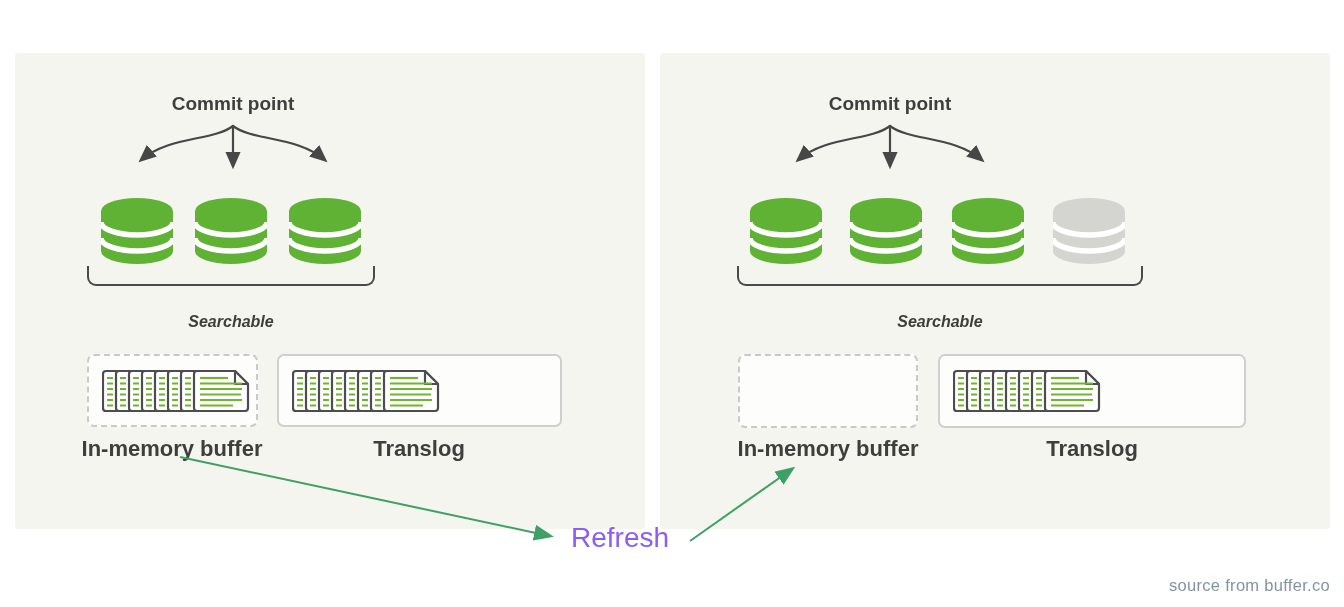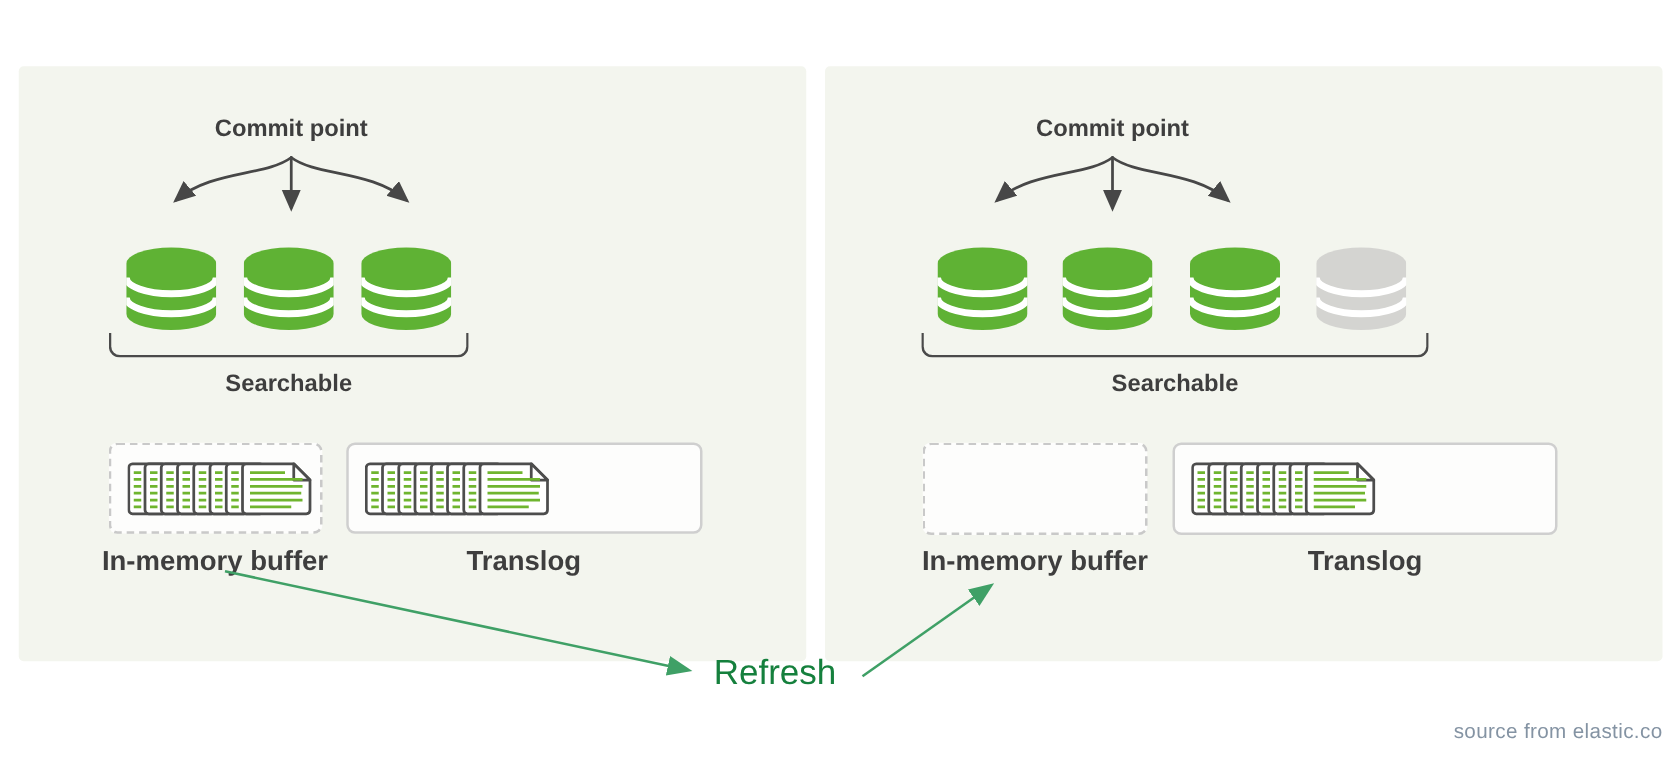--- a/index.html
+++ b/index.html
@@ -6,42 +6,42 @@
   .stage{
     position:relative;width:1344px;height:607px;background:#ffffff;
     font-family:"Liberation Sans",sans-serif;overflow:hidden;
   }
   .panel{position:absolute;top:53px;height:476px;background:#F3F5EE;border-radius:4px;}
   .panel-left{left:15px;width:630px;}
   .panel-right{left:660px;width:670px;}
 
   .dlabel{position:absolute;color:#3E3E3E;font-weight:bold;text-align:center;white-space:nowrap;}
   .commit-label{width:200px;top:40px;font-size:19px;}
-  .searchable-label{width:200px;top:244px;font-size:19px;}
+  .searchable-label{width:200px;top:260px;font-size:16px;font-style:italic;}
   .box-label{width:220px;top:383px;font-size:22px;}
 
   .commit-arrows{position:absolute;top:70px;width:236px;height:56px;}
   .cyl{position:absolute;top:144px;width:72px;height:68px;}
 
   .bracket{
     position:absolute;top:213px;height:20px;box-sizing:border-box;
     border:2px solid #4A4A4A;border-top:none;border-radius:0 0 9px 9px;
   }
 
   .buffer-box,.translog-box{
     position:absolute;top:301px;height:73px;box-sizing:border-box;background:#FDFDFC;
     border-radius:7px;display:flex;align-items:center;padding-left:13px;
   }
   .buffer-box{border:2px dashed #C9C9C9;}
   .translog-box{border:2px solid #CFCFCF;}
   .doc-stack{width:148px;height:44px;flex:0 0 auto;}
 
   .refresh-overlay{position:absolute;left:0;top:0;width:1344px;height:607px;pointer-events:none;}
   .refresh-label{
-    position:absolute;left:571px;top:522px;font-size:28px;color:#15803d;
+    position:absolute;left:571px;top:522px;font-size:28px;color:#8b5cf6;
     font-family:"Liberation Sans",sans-serif;
   }
   .source-label{
     position:absolute;right:14px;top:576px;font-size:16.5px;color:#8493A3;letter-spacing:.3px;
   }
 </style>
 </head>
 <body>
 
 <div class="stage">
@@ -241,14 +241,14 @@
       </marker>
     </defs>
     <g fill="none" stroke="#3FA066" stroke-width="2">
       <path d="M180,457 L550,536" marker-end="url(#ahg)"></path>
       <path d="M690,541 L792,469" marker-end="url(#ahg)"></path>
     </g>
   </svg>
 
   <div class="refresh-label">Refresh</div>
 
-  <div class="source-label">source from elastic.co</div>
+  <div class="source-label">source from buffer.co</div>
 </div>
 
 </body></html>

